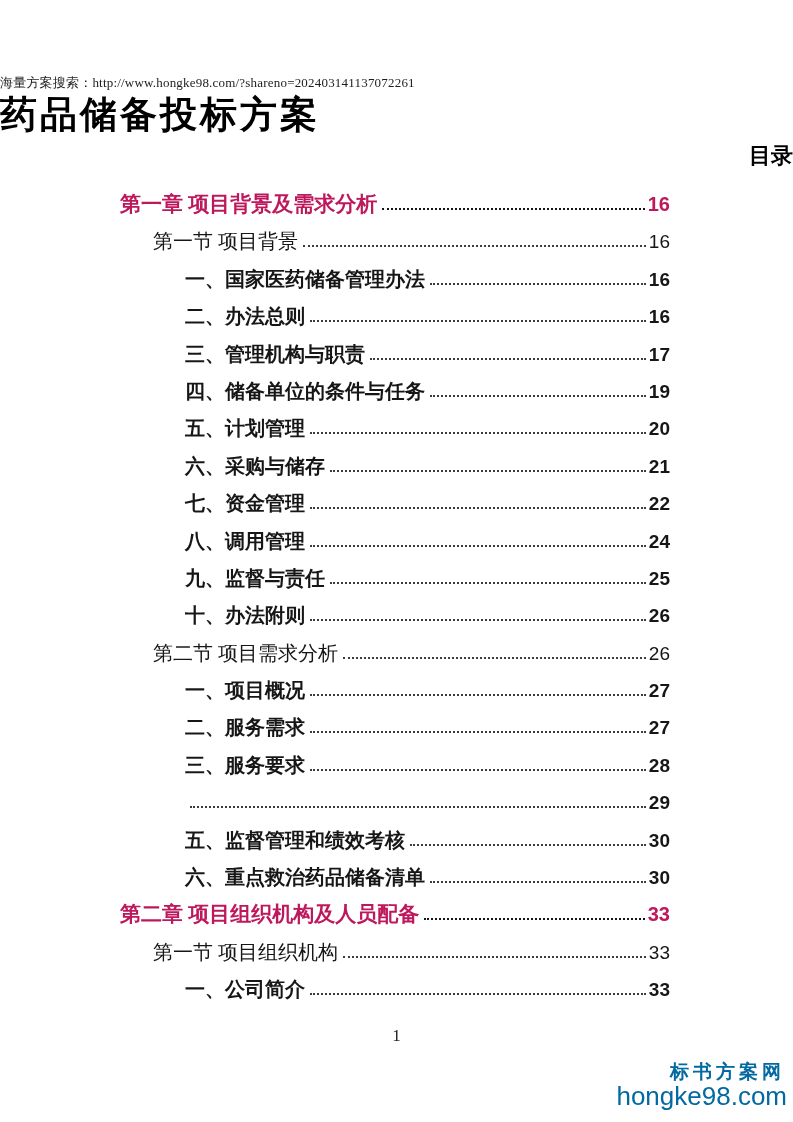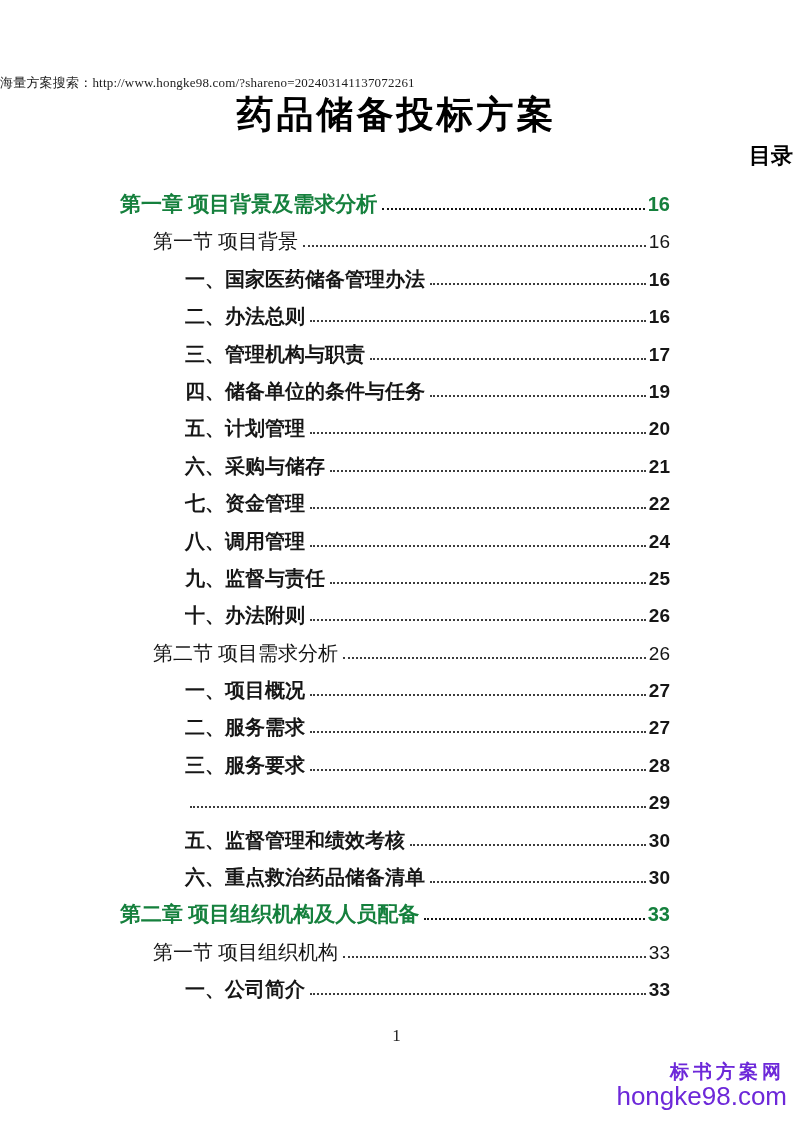--- a/index.html
+++ b/index.html
@@ -12,21 +12,21 @@
     color:#111111;
     overflow:hidden;
   }
   .header-line {
     position:absolute; top:74px; left:0; width:100%;
     font-size:13px; color:#1c1c1c;
     letter-spacing:0.2px;
   }
   .doc-title {
     position:absolute; top:90px; left:0; width:100%;
-    text-align:center;
+    text-align:left;
     font-size:37px; font-weight:bold; color:#000;
     letter-spacing:3px;
   }
   .toc-heading {
     position:absolute; top:141px; left:0; width:100%;
     text-align:right;
     font-size:22px; font-weight:bold; color:#000;
   }
   .toc-list {
     position:absolute; top:186px; left:120px; width:550px;
@@ -46,35 +46,35 @@
     border-bottom:2px dotted #3c3c3c;
     margin-left:5px; margin-right:3px;
     transform:translateY(-1px);
   }
   .toc-row .page {
     white-space:nowrap;
     font-family:"Liberation Sans","DejaVu Sans",sans-serif;
     font-size:19px;
   }
   .toc-row.lvl1 {
-    font-weight:bold; font-size:21px; color:#15803d;
+    font-weight:bold; font-size:21px; color:#be185d;
   }
   .toc-row.lvl1 .leader { border-bottom:2.6px dotted #151515; }
   .toc-row.lvl1 .page { font-weight:bold; font-size:20px; }
   .toc-row.lvl2 { padding-left:33px; }
   .toc-row.lvl3 { padding-left:65px;font-weight:bold; }
   .footer-page-number {
     position:absolute; top:1026px; left:0; width:100%;
     text-align:center;
     font-size:17px; color:#222;
   }
   .watermark {
     position:absolute; right:6px; top:1062px;
     text-align:right;
-    color:#6d28d9;
+    color:#0369a1;
     font-family:"Liberation Sans","DejaVu Sans",sans-serif;
     line-height:1.0;
   }
   .watermark .wm-cn {
     font-size:19px; font-weight:bold; letter-spacing:4px;
     margin-right:2px;
   }
   .watermark .wm-en {
     font-size:26px; font-weight:normal; letter-spacing:0px;
     margin-top:2px;

